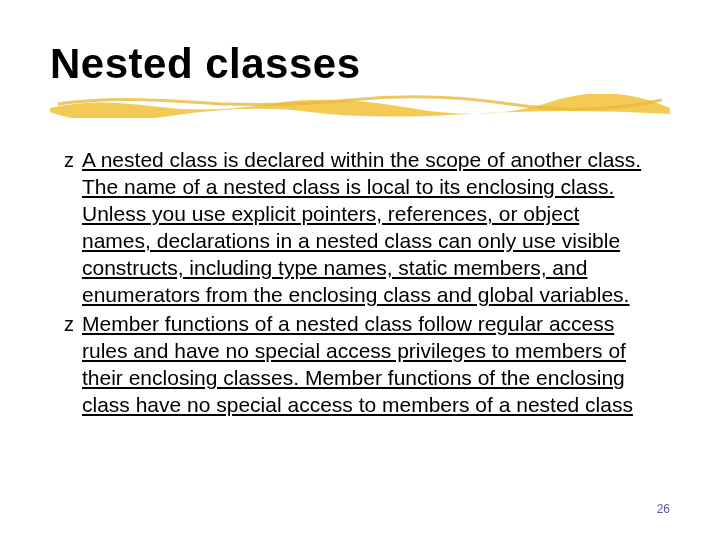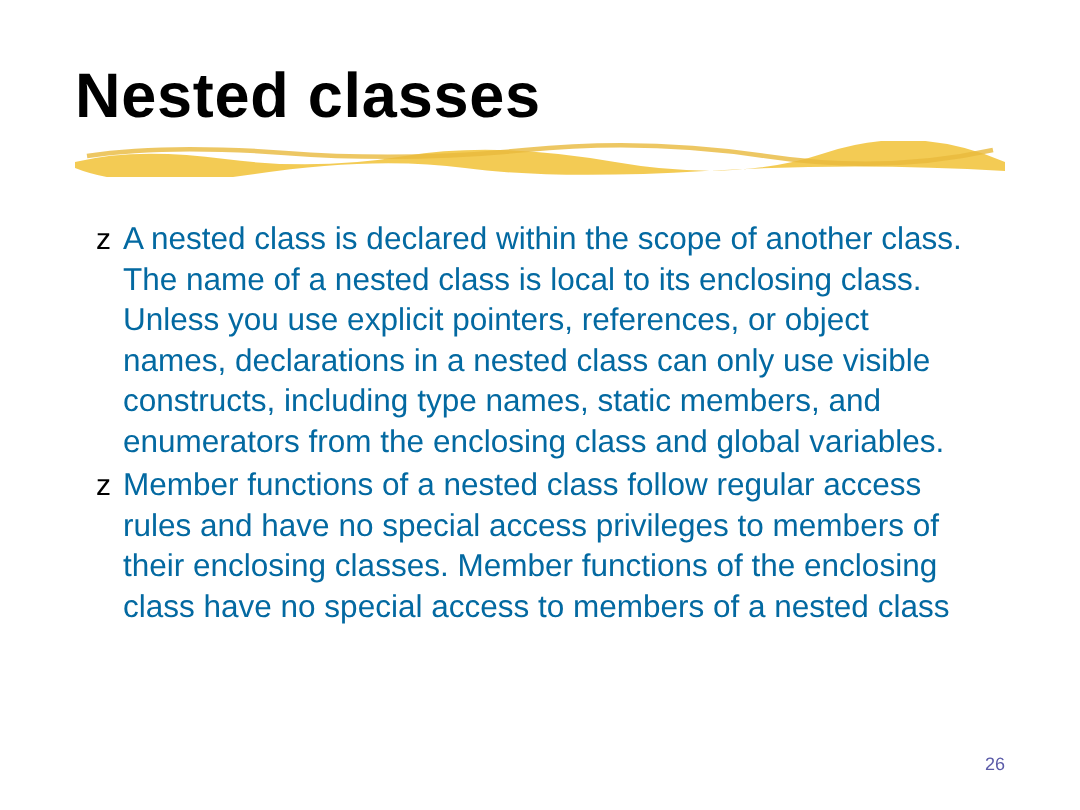--- a/index.html
+++ b/index.html
@@ -39,22 +39,23 @@
     font-family: "Zapf Dingbats", "Wingdings", sans-serif;
     font-size: 20px;
     line-height: 28px;
     color: #000;
     margin-right: 8px;
     flex: 0 0 auto;
   }
   .bullet .text {
     font-size: 21px;
     line-height: 27px;
-    color: #0369a1;
+    color: #000000;
     max-width: 560px;
+    text-decoration: underline;
   }
   .pagenum {
     position: absolute;
     right: 50px;
     bottom: 24px;
     font-size: 12px;
     color: #5b5ba8;
   }
 </style>
 </head>

